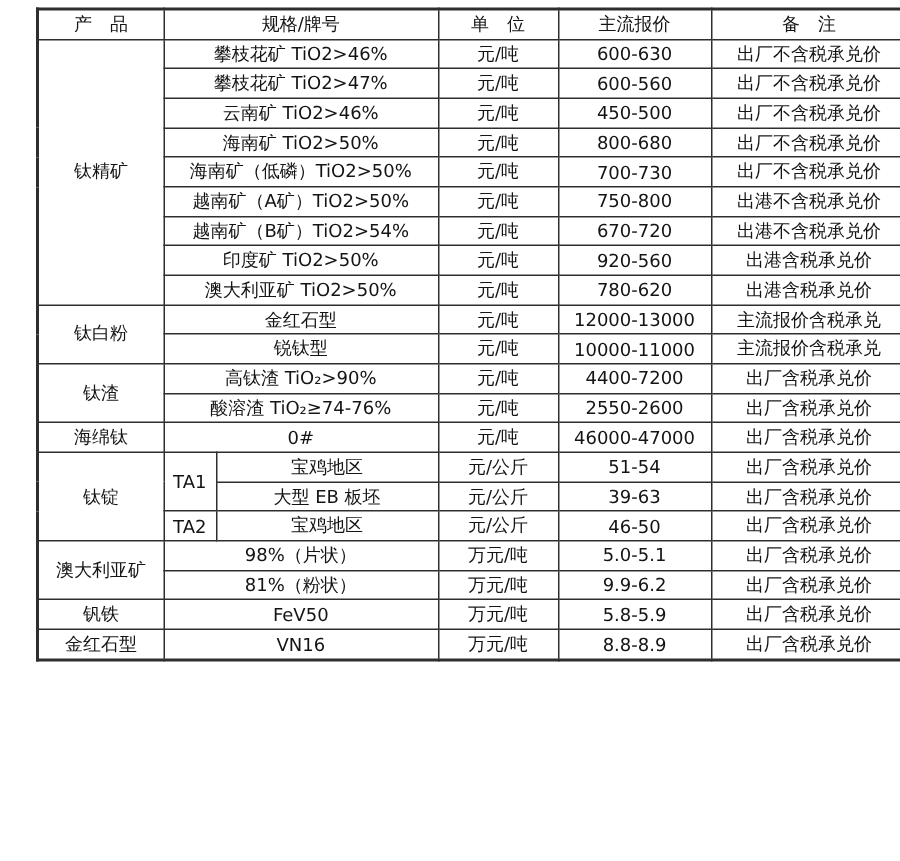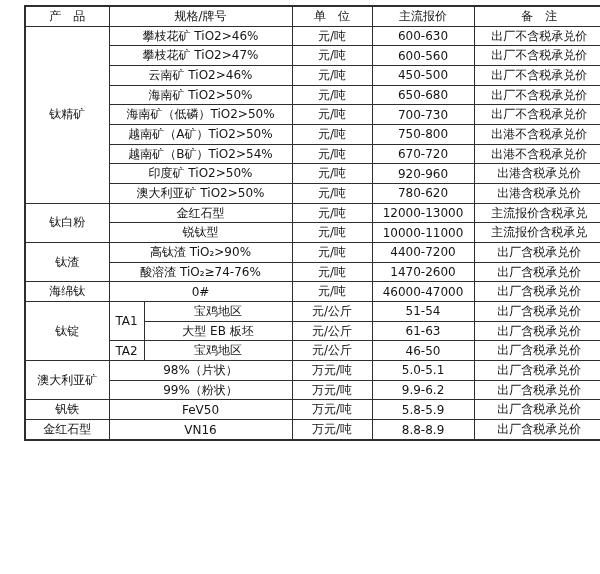--- a/index.html
+++ b/index.html
@@ -76,21 +76,21 @@
   </tr>
   <tr>
     <td colspan="2">云南矿 TiO2&gt;46%</td>
     <td>元/吨</td>
     <td>450-500</td>
     <td>出厂不含税承兑价</td>
   </tr>
   <tr>
     <td colspan="2">海南矿 TiO2&gt;50%</td>
     <td>元/吨</td>
-    <td>650-680</td>
+    <td>800-680</td>
     <td>出厂不含税承兑价</td>
   </tr>
   <tr>
     <td colspan="2">海南矿（低磷）TiO2&gt;50%</td>
     <td>元/吨</td>
     <td>700-730</td>
     <td>出厂不含税承兑价</td>
   </tr>
   <tr>
     <td colspan="2">越南矿（A矿）TiO2&gt;50%</td>
@@ -100,21 +100,21 @@
   </tr>
   <tr>
     <td colspan="2">越南矿（B矿）TiO2&gt;54%</td>
     <td>元/吨</td>
     <td>670-720</td>
     <td>出港不含税承兑价</td>
   </tr>
   <tr>
     <td colspan="2">印度矿 TiO2&gt;50%</td>
     <td>元/吨</td>
-    <td>920-960</td>
+    <td>920-560</td>
     <td>出港含税承兑价</td>
   </tr>
   <tr>
     <td colspan="2">澳大利亚矿 TiO2&gt;50%</td>
     <td>元/吨</td>
     <td>780-620</td>
     <td>出港含税承兑价</td>
   </tr>
 
   <tr>
@@ -134,21 +134,21 @@
   <tr>
     <td rowspan="2">钛渣</td>
     <td colspan="2">高钛渣 TiO₂&gt;90%</td>
     <td>元/吨</td>
     <td>4400-7200</td>
     <td>出厂含税承兑价</td>
   </tr>
   <tr>
     <td colspan="2">酸溶渣 TiO₂≥74-76%</td>
     <td>元/吨</td>
-    <td>1470-2600</td>
+    <td>2550-2600</td>
     <td>出厂含税承兑价</td>
   </tr>
 
   <tr>
     <td>海绵钛</td>
     <td colspan="2">0#</td>
     <td>元/吨</td>
     <td>46000-47000</td>
     <td>出厂含税承兑价</td>
   </tr>
@@ -157,40 +157,40 @@
     <td rowspan="3">钛锭</td>
     <td rowspan="2">TA1</td>
     <td>宝鸡地区</td>
     <td>元/公斤</td>
     <td>51-54</td>
     <td>出厂含税承兑价</td>
   </tr>
   <tr>
     <td>大型 EB 板坯</td>
     <td>元/公斤</td>
-    <td>61-63</td>
+    <td>39-63</td>
     <td>出厂含税承兑价</td>
   </tr>
   <tr>
     <td>TA2</td>
     <td>宝鸡地区</td>
     <td>元/公斤</td>
     <td>46-50</td>
     <td>出厂含税承兑价</td>
   </tr>
 
   <tr>
     <td rowspan="2">澳大利亚矿</td>
     <td colspan="2">98%（片状）</td>
     <td>万元/吨</td>
     <td>5.0-5.1</td>
     <td>出厂含税承兑价</td>
   </tr>
   <tr>
-    <td colspan="2">99%（粉状）</td>
+    <td colspan="2">81%（粉状）</td>
     <td>万元/吨</td>
     <td>9.9-6.2</td>
     <td>出厂含税承兑价</td>
   </tr>
 
   <tr>
     <td>钒铁</td>
     <td colspan="2">FeV50</td>
     <td>万元/吨</td>
     <td>5.8-5.9</td>

